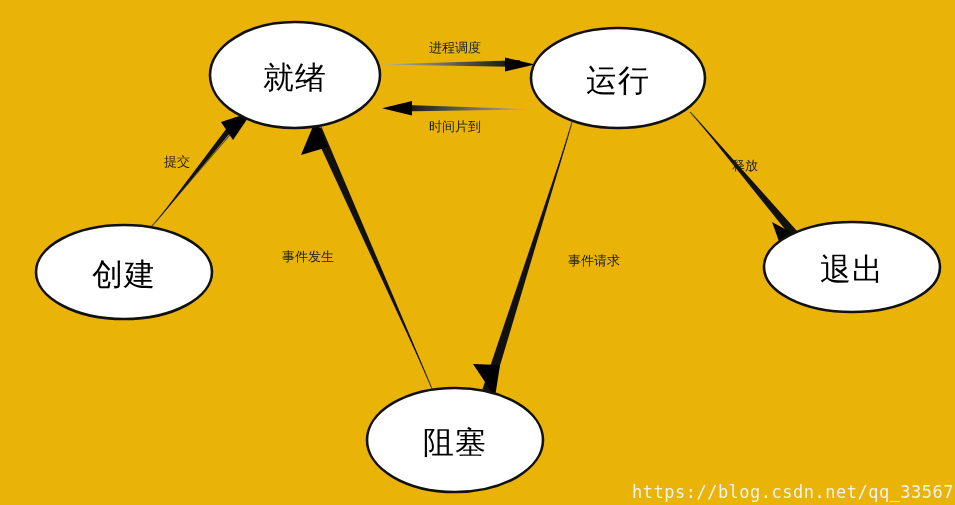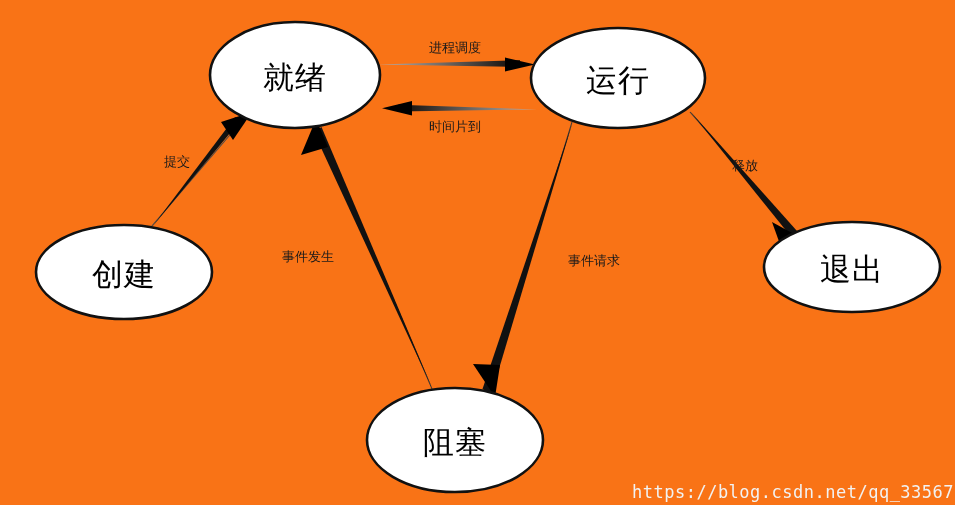--- a/index.html
+++ b/index.html
@@ -8,21 +8,21 @@
     padding: 0;
     background: #ffffff;
   }
   body {
     font-family: "DejaVu Sans", "Liberation Sans", sans-serif;
   }
   #canvas {
     position: relative;
     width: 955px;
     height: 505px;
-    background: #f97316;
+    background: #eab308;
     overflow: hidden;
   }
   #diagram-svg {
     position: absolute;
     left: 0;
     top: 0;
     width: 955px;
     height: 505px;
     display: block;
   }

